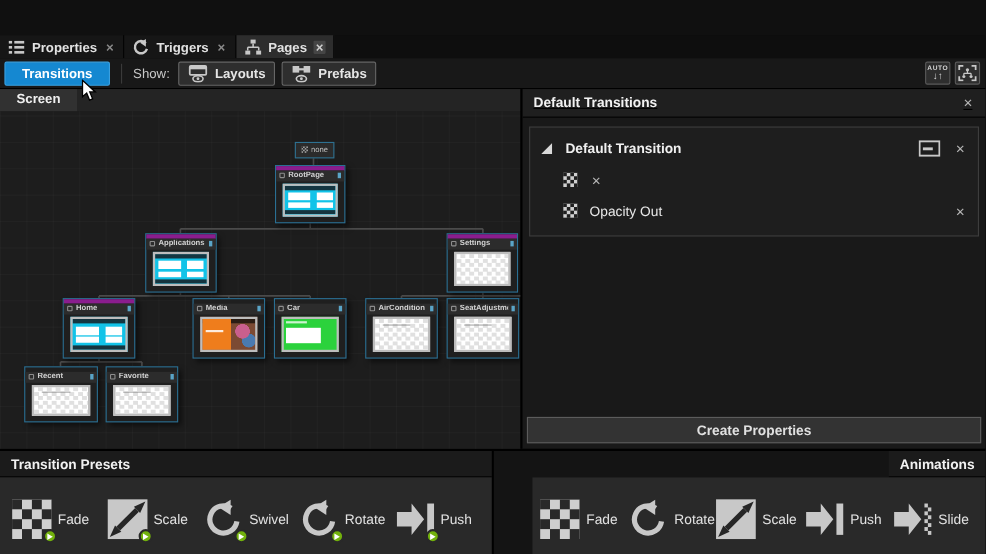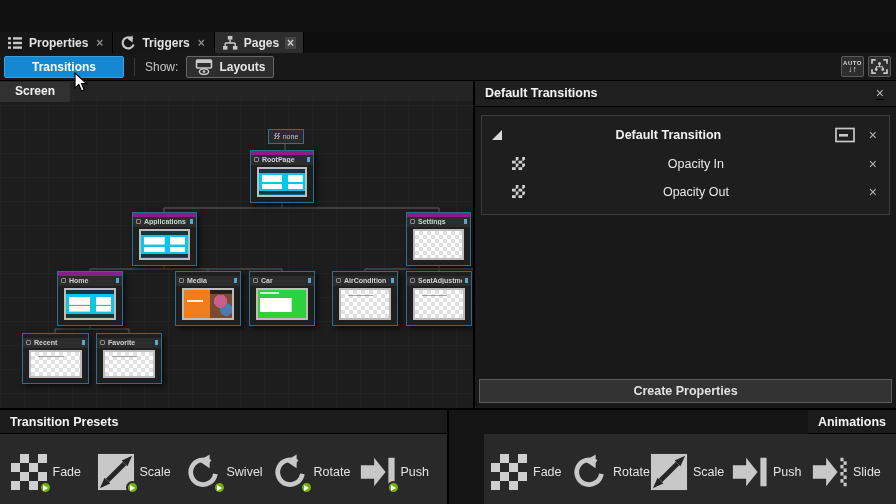--- a/index.html
+++ b/index.html
@@ -12,21 +12,21 @@
   .tab { display:flex; align-items:center; gap:6px; padding:0 7px; font-size:12px; font-weight:700;
     color:#e2e2e2; background:#161616; border-right:1px solid #000; cursor:default; }
   .tab.active { background:#2d2d2d; }
   .tab .ticon16 { width:16px; height:16px; display:inline-flex; }
   .tab .xbtn { font-size:12px; color:#8a8a8a; padding:0 2px; line-height:1; }
   .tab.active .xbtn { background:#454545; color:#cfcfcf; border-radius:1px; }
 
   
   .toolbar { height:28px; display:flex; align-items:center; background:#181818; border-bottom:1px solid #000; padding:0 3px; }
   button { font-family:inherit; cursor:default; }
-  .btn-accent { margin-left:1px; padding:3px 27px; background:#1588d1; border:1px solid #3aa0e0;
+  .btn-accent { margin-left:1px; padding:3px 15px; background:#1588d1; border:1px solid #3aa0e0;
     border-radius:2px; color:#fff; font-weight:700; font-size:12px; }
   .vsep { width:1px; height:18px; background:#3a3a3a; margin:0 10px; }
   .show-label { font-size:12px; color:#c8c8c8; margin-right:8px; }
   .tool-btn { display:flex; align-items:center; gap:6px; padding:2px 8px; height:22px; background:#2e2e2e;
     border:1px solid #666; border-radius:2px; color:#e6e6e6; font-size:12px; font-weight:700; margin-right:6px; }
   .tool-btn .ticon { width:18px; height:16px; display:inline-flex; }
   .tb-right { margin-left:auto; display:flex; gap:4px; padding-right:2px; }
   .mini-btn { width:23px; height:21px; background:#2e2e2e; border:1px solid #5a5a5a; border-radius:2px;
     color:#d8d8d8; display:flex; flex-direction:column; align-items:center; justify-content:center; line-height:1; }
   .auto-txt { font-size:6px; font-weight:700; letter-spacing:0.5px; }
@@ -80,21 +80,21 @@
     background:#2b2b2b; border:1px solid #2e7191; }
   .mini-node .nlabel { flex:none; font-weight:400; color:#c4c4c4; }
   .mini-ico { width:6px; height:6px; background:conic-gradient(#9a9a9a 25%, transparent 25% 50%, #9a9a9a 50% 75%, transparent 75%); background-size:3px 3px; }
 
   
   .right-panel { flex:1; background:#191919; display:flex; flex-direction:column; }
   .panel-titlebar { height:26px; flex:none; display:flex; align-items:center; padding:0 10px;
     background:#1f1f1f; border-bottom:1px solid #000;text-decoration:underline; }
   .panel-titlebar .ptitle { font-size:12.5px; font-weight:700; color:#f2f2f2; flex:1; }
   .xbtn { color:#b5b5b5; font-size:14px; line-height:1; padding:0 2px; }
-  .group-box { margin:8px 6px 0; background:#1e1e1e; border:1px solid #3d3d3d; padding:4px 0 8px;text-align:center; }
+  .group-box { margin:8px 6px 0; background:#1e1e1e; border:1px solid #3d3d3d; padding:4px 0 8px; }
   .group-header { display:flex; align-items:center; gap:12px; padding:7px 10px; }
   .tri { width:10px; height:10px; flex:none; }
   .group-title { font-size:12.5px; font-weight:700; color:#f0f0f0; flex:1; }
   .ghicon { width:20px; height:16px; display:inline-flex; }
   .trow { display:flex; align-items:center; gap:11px; padding:7px 10px 7px 30px; }
   .trow .rlabel { font-size:12.5px; color:#e8e8e8; flex:1; }
   .checker-icon { background-image:conic-gradient(#cfcfcf 25%, transparent 25% 50%, #cfcfcf 50% 75%, transparent 75%);
     background-size:50% 50%; }
   .rp-spacer { flex:1; }
   .create-btn { margin:0 4px 5px; height:24px; background:#333; border:1px solid #5c5c5c;
@@ -182,20 +182,32 @@
       <span class="ticon" id="ic-layouts">
           <svg viewBox="0 0 18 16">
             <rect x="1.5" y="1" width="15" height="8" rx="1" fill="none" stroke="#c8c8c8" stroke-width="1.6"></rect>
             <rect x="1.5" y="1" width="15" height="3" fill="#c8c8c8"></rect>
             <ellipse cx="9" cy="12.6" rx="4.6" ry="2.8" fill="none" stroke="#c8c8c8" stroke-width="1.5"></ellipse>
             <circle cx="9" cy="12.6" r="1.3" fill="#c8c8c8"></circle>
           </svg>
         </span>
       <span>Layouts</span>
     </button>
+    <button class="tool-btn">
+      <span class="ticon" id="ic-prefabs">
+          <svg viewBox="0 0 18 16">
+            <rect x="1" y="1" width="6" height="6" fill="#c8c8c8"></rect>
+            <rect x="11" y="1" width="6" height="6" fill="#c8c8c8"></rect>
+            <rect x="6.5" y="3" width="5" height="2" fill="#c8c8c8"></rect>
+            <ellipse cx="9" cy="12.6" rx="4.6" ry="2.8" fill="none" stroke="#c8c8c8" stroke-width="1.5"></ellipse>
+            <circle cx="9" cy="12.6" r="1.3" fill="#c8c8c8"></circle>
+          </svg>
+        </span>
+      <span>Prefabs</span>
+    </button>
     <div class="tb-right">
       <button class="mini-btn">
         <span class="auto-txt">AUTO</span>
         <span class="auto-arrows">↓↑</span>
       </button>
       <button class="mini-btn" id="ic-fit">
           <svg viewBox="0 0 18 16" width="17" height="15">
             <path d="M1 5 V1 H5 M13 1 H17 V5 M17 11 V15 H13 M5 15 H1 V11" fill="none" stroke="#c8c8c8" stroke-width="1.8"></path>
             <circle cx="9" cy="4.8" r="1.6" fill="#c8c8c8"></circle>
             <path d="M9 5.6 V8.2 M5.5 8.2 H12.5 M5.5 8.2 V9.8 M12.5 8.2 V9.8" stroke="#c8c8c8" stroke-width="1.2" fill="none"></path>
@@ -339,21 +351,20 @@
               <svg viewBox="0 0 20 16">
                 <rect x="1" y="1.5" width="18" height="13" fill="none" stroke="#c8c8c8" stroke-width="1.7"></rect>
                 <rect x="4" y="7" width="9" height="2.6" fill="#c8c8c8"></rect>
               </svg>
             </span>
           <span class="xbtn">×</span>
         </div>
         <div id="trows">
             <div class="trow">
               <div class="checker-icon" style="width: 13px; height: 13px;"></div>
-              <span class="rlabel">Opacity In</span>
               <span class="xbtn">×</span>
             </div>
             <div class="trow">
               <div class="checker-icon" style="width: 13px; height: 13px;"></div>
               <span class="rlabel">Opacity Out</span>
               <span class="xbtn">×</span>
             </div>
           </div>
       </div>
       <div class="rp-spacer"></div>

